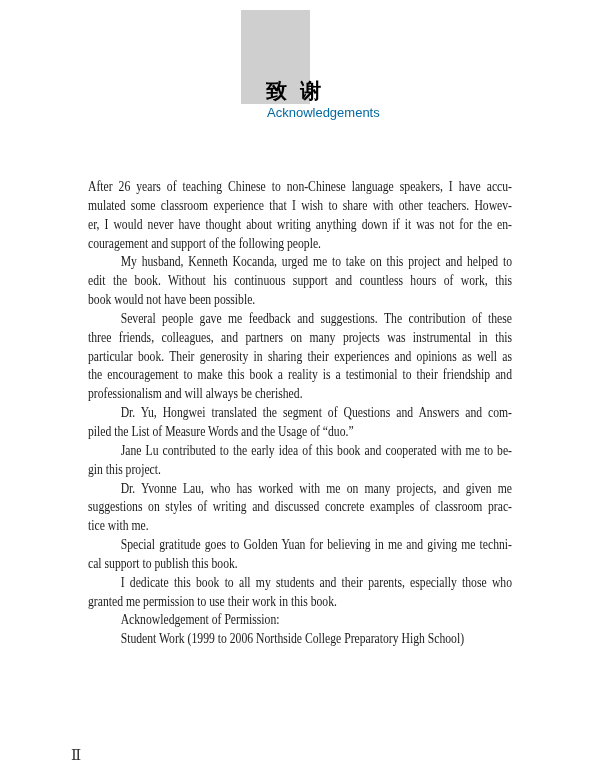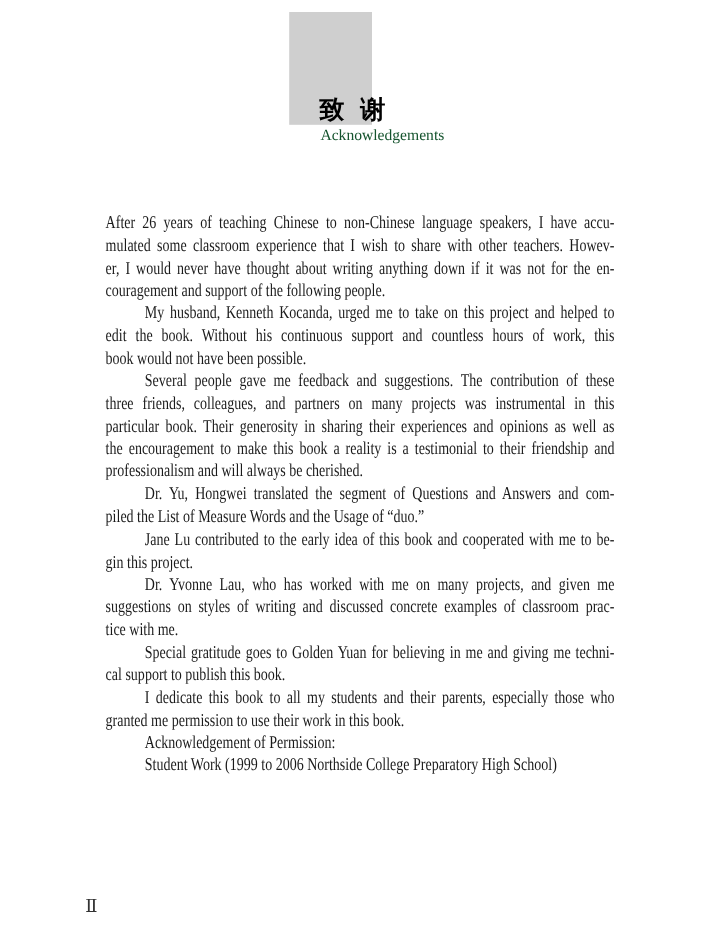--- a/index.html
+++ b/index.html
@@ -33,23 +33,23 @@
     font-weight: bold;
     color: #000000;
     letter-spacing: 3px;
     white-space: nowrap;
     line-height: 1;
   }
   .title-en {
     position: absolute;
     left: 267px;
     top: 105px;
-    font-family: Liberation Serif, serif;
+    font-family: Liberation Sans, sans-serif;
     font-size: 13px;
-    color: #14532d;
+    color: #0369a1;
     white-space: nowrap;
     line-height: 1.2;
   }
   
   .body-block {
     position: absolute;
     left: 88px;
     top: 177px;
     width: 545px;              
     transform: scaleX(0.778);  

